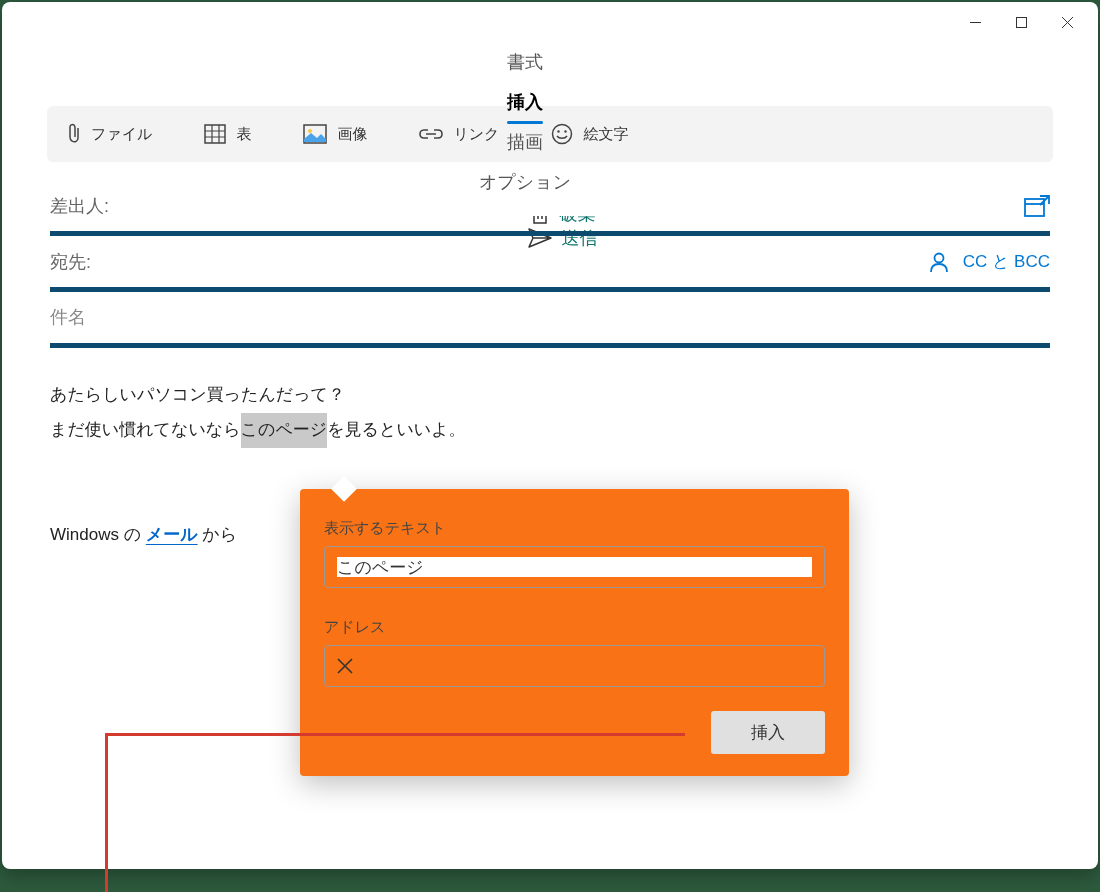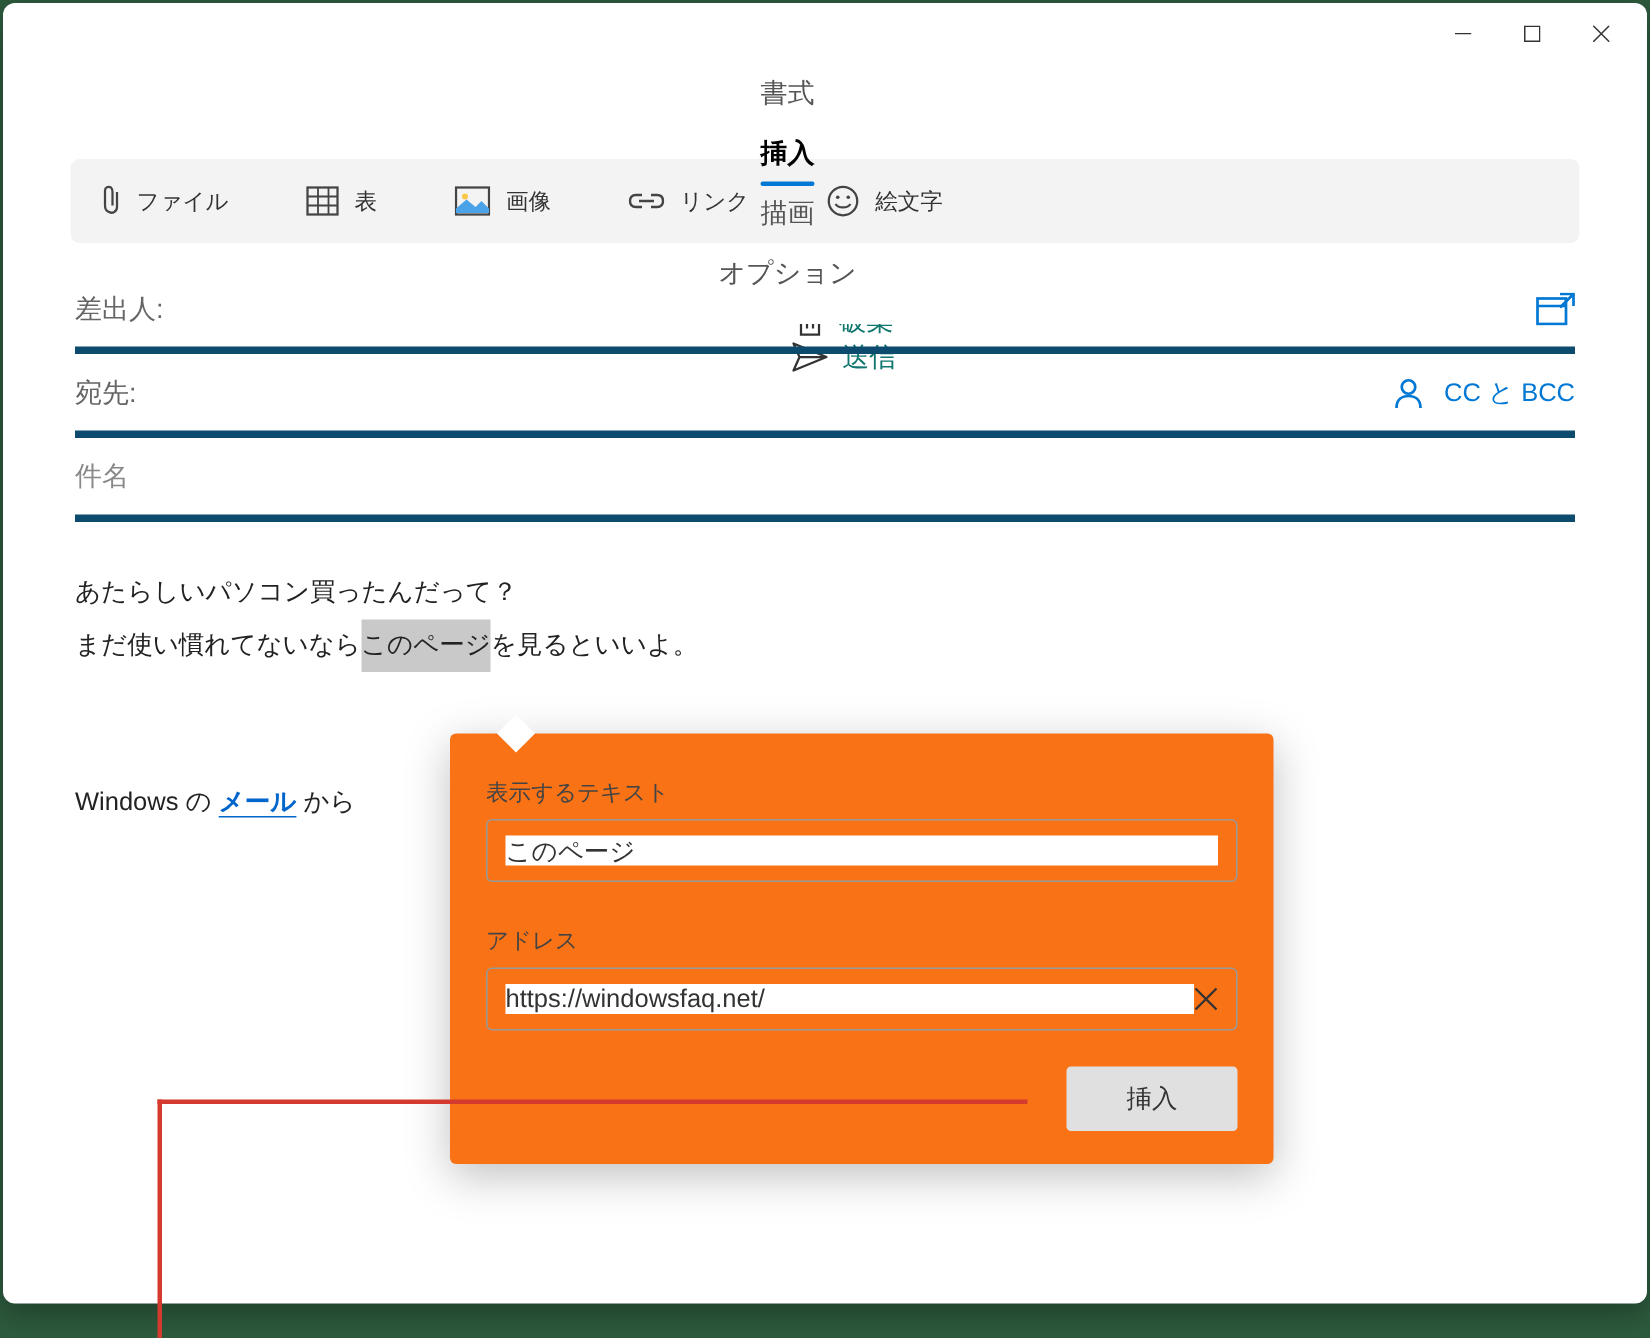--- a/index.html
+++ b/index.html
@@ -329,21 +329,20 @@
     </div>
   </div>
 
   <div class="popover">
     <div class="pop-label">表示するテキスト</div>
     <div class="pop-input-wrap">
       <input class="pop-input" value="このページ" style="">
     </div>
     <div class="pop-label">アドレス</div>
     <div class="pop-input-wrap">
-      <input class="pop-input" value="https://windowsfaq.net/" style="">
       <span class="clear-btn">
         <svg width="16" height="16">
             <path d="M1 1 L15 15 M15 1 L1 15" stroke="#333" stroke-width="1.6"></path>
           </svg>
       </span>
     </div>
     <div class="pop-footer">
       <button class="insert-btn">挿入</button>
     </div>
   </div>

